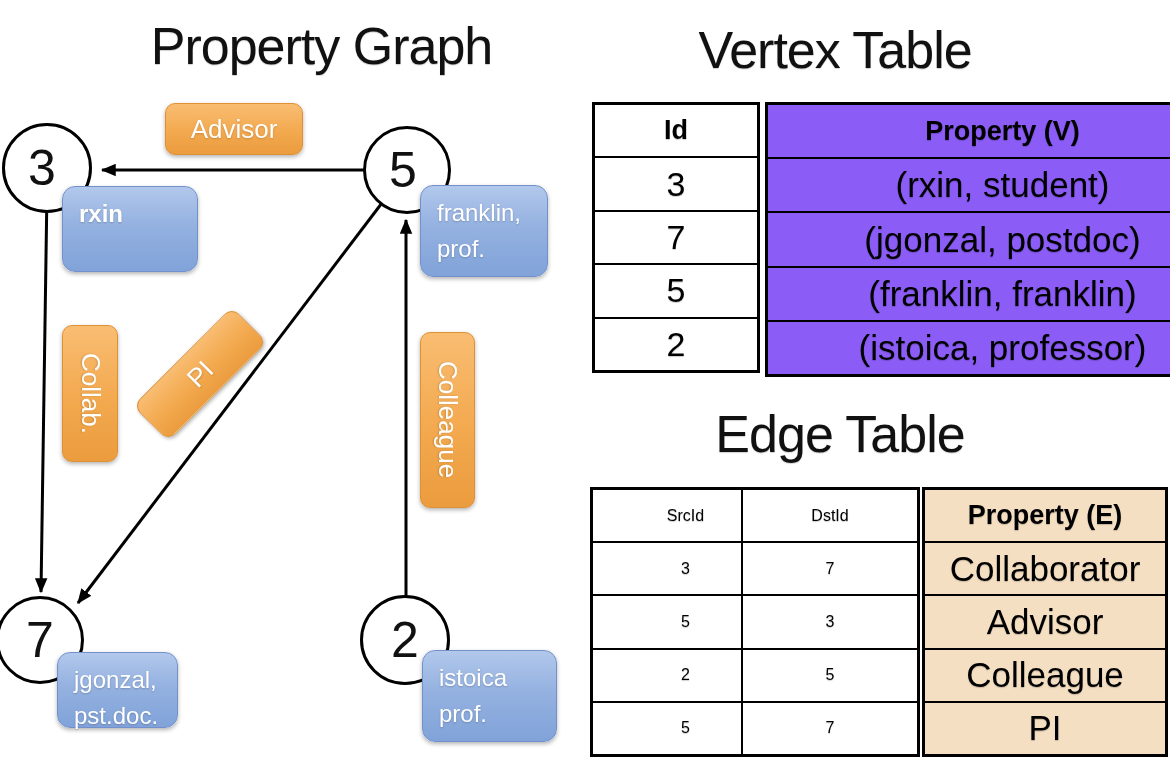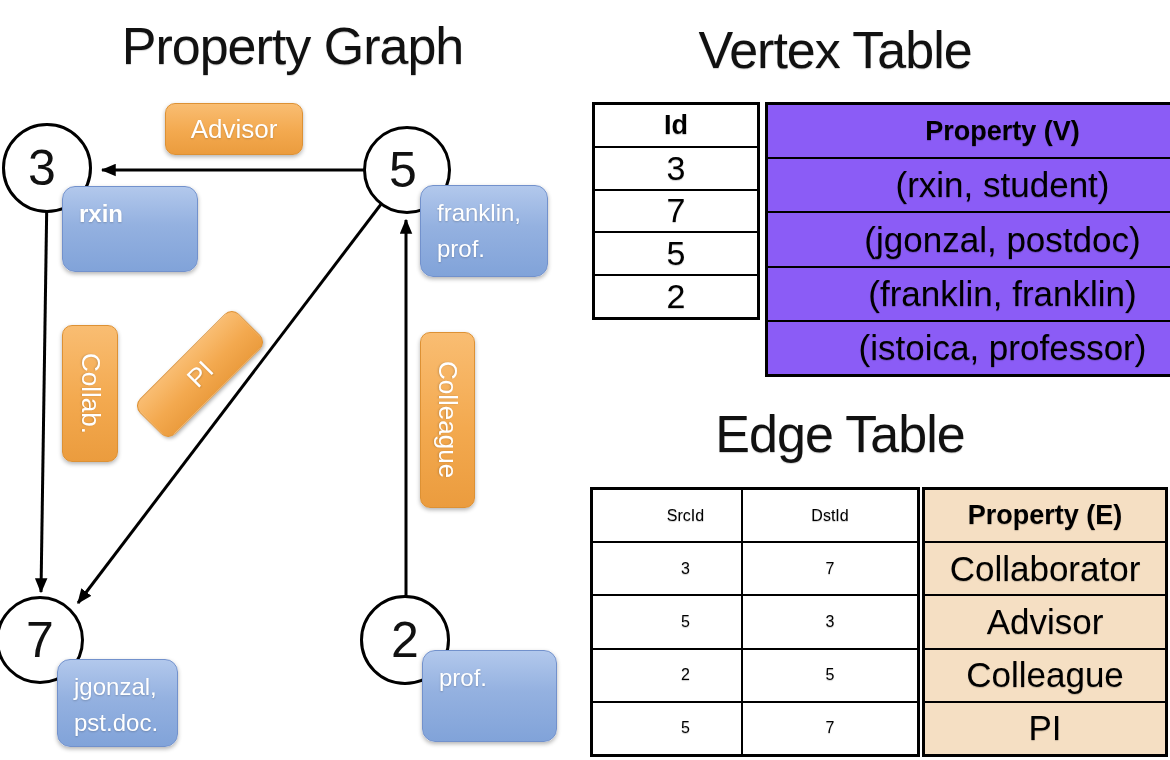--- a/index.html
+++ b/index.html
@@ -59,21 +59,21 @@
     text-shadow:0 1px 1px rgba(0,0,0,0.20);
   }
   .tbl2 .cell.c1{border-right:2.5px solid #000;padding-left:37px;}
   .tbl2 .cell.last{border-bottom:none;}
 </style>
 </head>
 <body>
 
 <div id="canvas">
 
-  <div class="title" style="left:0;top:16px;width:585px;">Property Graph</div>
+  <div class="title" style="left:0;top:16px;width:585px;padding-left:29px;">Property Graph</div>
   <div class="title" style="left:585px;top:20px;width:500px;">Vertex Table</div>
   <div class="title" style="left:590px;top:404px;width:500px;">Edge Table</div>
 
   <svg id="edges-svg" width="1170" height="760">
     <defs>
       <marker id="arrow" viewBox="0 0 12 10" refX="11" refY="5" markerWidth="15" markerHeight="13" markerUnits="userSpaceOnUse" orient="auto">
         <path d="M0,0 L12,5 L0,10 Z" fill="#000"></path>
       </marker>
     </defs>
     <line x1="407" y1="170" x2="102" y2="170" stroke="#000" stroke-width="3" marker-end="url(#arrow)"></line>
@@ -92,29 +92,30 @@
   <div class="edge-pill" style="left:130px;top:349px;width:140px;height:50px;transform:rotate(-45deg);">PI</div>
   <div class="edge-pill vertical" style="left:420px;top:332px;width:55px;height:176px;">Colleague</div>
 
   <div class="prop-box" style="left:62px;top:186px;width:136px;height:86px;font-weight:bold;">
     <span>rxin</span>
   </div>
   <div class="prop-box" style="left:420px;top:185px;width:128px;height:92px;">
     <span>franklin,</span>
     <span>prof.</span>
   </div>
-  <div class="prop-box" style="left:57px;top:652px;width:121px;height:88px;margin-top:7px;">
+  <div class="prop-box" style="left:57px;top:652px;width:121px;height:76px;">
     <span>jgonzal,</span>
     <span>pst.doc.</span>
   </div>
   <div class="prop-box" style="left:422px;top:650px;width:135px;height:92px;">
+    <span>istoica</span>
     <span>prof.</span>
   </div>
 
-  <div class="tbl" style="left:592px;top:102px;width:168px;height:218px;background:#fff;">
+  <div class="tbl" style="left:592px;top:102px;width:168px;height:271px;background:#fff;">
     <div class="row hdr">Id</div>
     <div class="row num">3</div>
     <div class="row num">7</div>
     <div class="row num">5</div>
     <div class="row num">2</div>
   </div>
 
   <div class="tbl" style="left:765px;top:102px;width:475px;height:275px;background:#8b5cf6;">
     <div class="row hdr">Property (V)</div>
     <div class="row txt">(rxin, student)</div>

